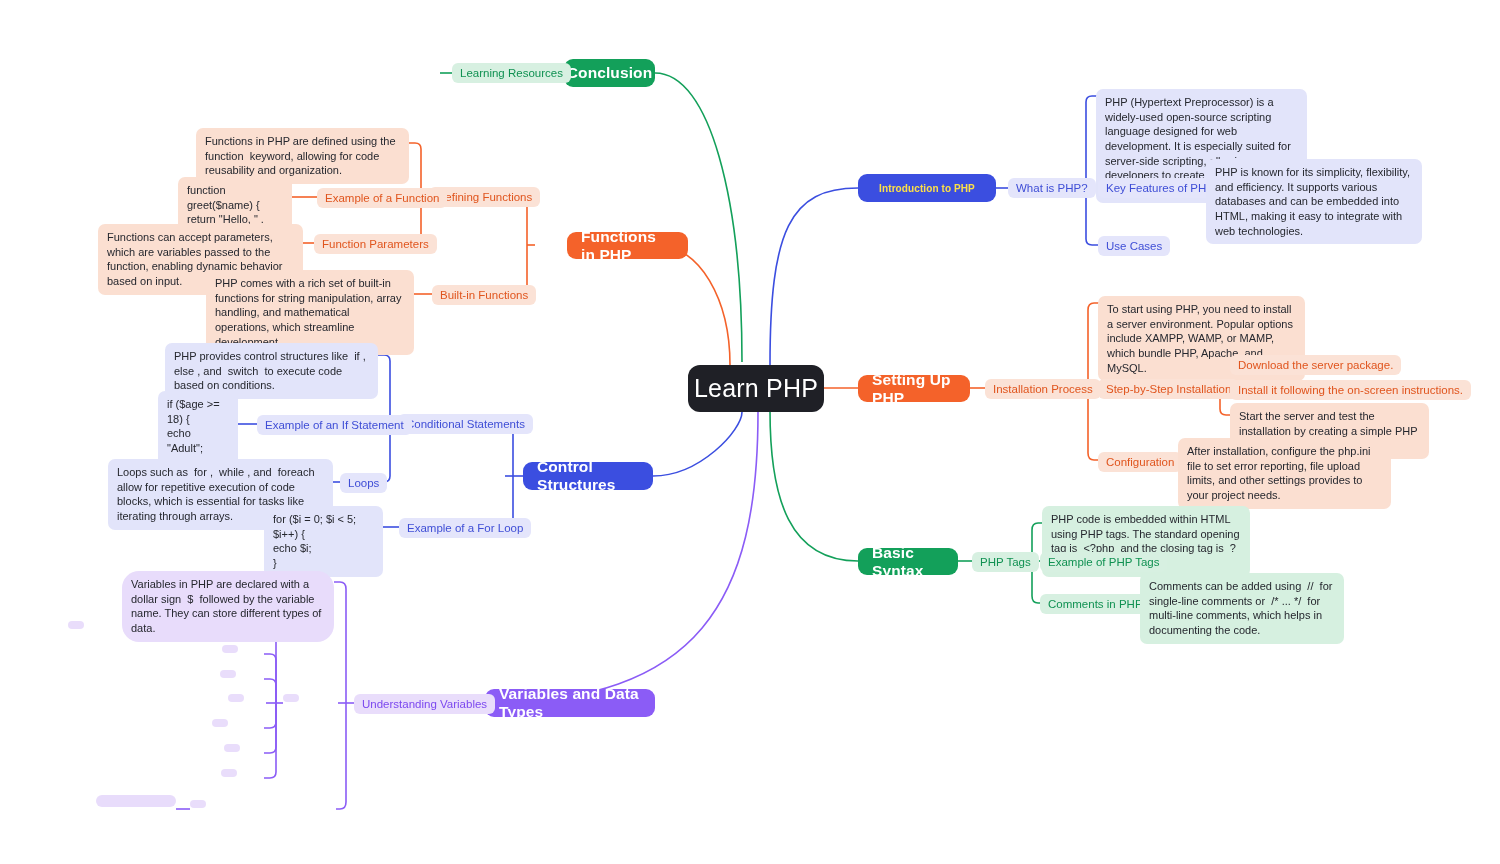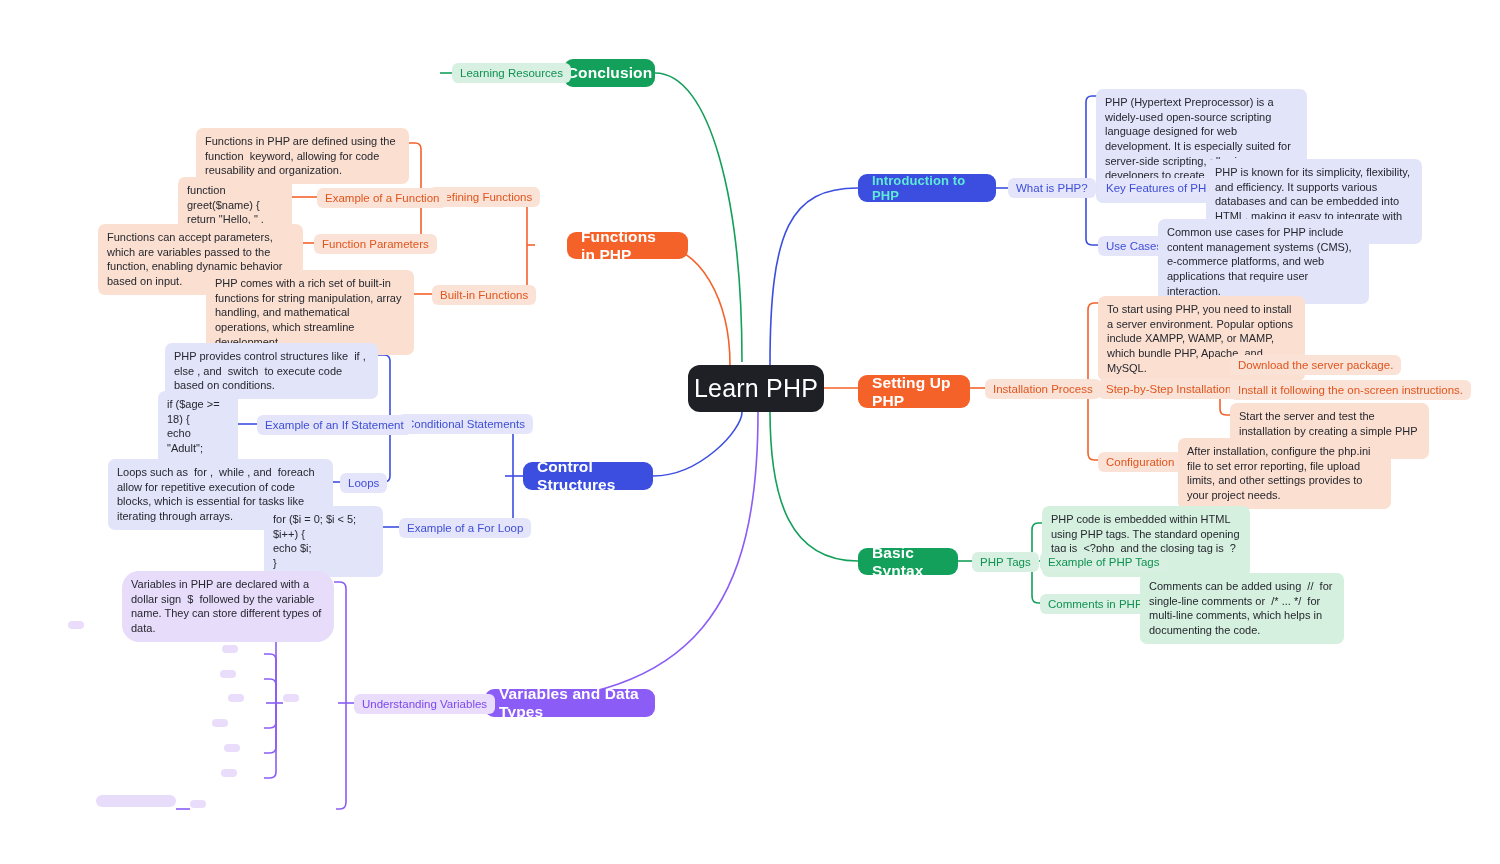--- a/index.html
+++ b/index.html
@@ -172,32 +172,31 @@
   <div class="node sub t-purple-sub" style="left:222px;top:645px;"></div>
   <div class="node sub t-purple-sub" style="left:220px;top:670px;"></div>
   <div class="node sub t-purple-sub" style="left:228px;top:694px;"></div>
   <div class="node sub t-purple-sub" style="left:212px;top:719px;"></div>
   <div class="node sub t-purple-sub" style="left:224px;top:744px;"></div>
   <div class="node sub t-purple-sub" style="left:221px;top:769px;"></div>
 
   <div class="node sub t-purple-sub" style="left:190px;top:800px;"></div>
   <div class="node code t-purple-leaf" style="left:96px;top:795px;width:80px;"></div>
 
-  <div class="node main c-blue" style="left:858px;top:174px;width:138px;height:28px;background:#3b4ee0;color:#5eead4;font-size:13px;font-weight:bold;border-radius:9px;justify-content:center;">Introduction to PHP</div>
+  <div class="node main c-blue" style="left:858px;top:174px;width:138px;height:28px;background:#3b4ee0;color:#fde047;font-size:10px;font-weight:bold;border-radius:9px;justify-content:center;">Introduction to PHP</div>
 
   <div class="node sub t-blue-sub" style="left:1008px;top:178px;">What is PHP?</div>
   <div class="node leaf t-blue-leaf" style="left:1096px;top:89px;width:211px;">PHP (Hypertext Preprocessor) is a widely-used open-source scripting language designed for web development. It is especially suited for server-side scripting, allowing developers to create dynamic web pages.</div>
 
   <div class="node sub t-blue-sub" style="left:1098px;top:178px;">Key Features of PHP</div>
   <div class="node leaf t-blue-leaf" style="left:1206px;top:159px;width:216px;">PHP is known for its simplicity, flexibility, and efficiency. It supports various databases and can be embedded into HTML, making it easy to integrate with web technologies.</div>
 
   <div class="node sub t-blue-sub" style="left:1098px;top:236px;">Use Cases</div>
-  <div class="node leaf t-blue-leaf" style="left:1158px;top:219px;width:211px;">Common use cases for PHP include content management systems (CMS), e-commerce platforms, and web applications that require user interaction.</div>
-
-  <div class="node main t-orange-main" style="left:858px;top:375px;width:112px;height:33px;">Setting Up PHP</div>
+
+  <div class="node main t-orange-main" style="left:858px;top:375px;width:112px;height:27px;">Setting Up PHP</div>
 
   <div class="node sub t-orange-sub" style="left:985px;top:379px;">Installation Process</div>
   <div class="node leaf t-orange-leaf" style="left:1098px;top:296px;width:207px;">To start using PHP, you need to install a server environment. Popular options include XAMPP, WAMP, or MAMP, which bundle PHP, Apache, and MySQL.</div>
 
   <div class="node sub t-orange-sub" style="left:1098px;top:379px;">Step-by-Step Installation</div>
   <div class="node sub t-orange-sub" style="left:1230px;top:355px;">Download the server package.</div>
   <div class="node sub t-orange-sub" style="left:1230px;top:380px;">Install it following the on-screen instructions.</div>
   <div class="node leaf t-orange-leaf" style="left:1230px;top:403px;width:199px;">Start the server and test the installation by creating a simple PHP file.</div>
 
   <div class="node sub t-orange-sub" style="left:1098px;top:452px;">Configuration</div>

